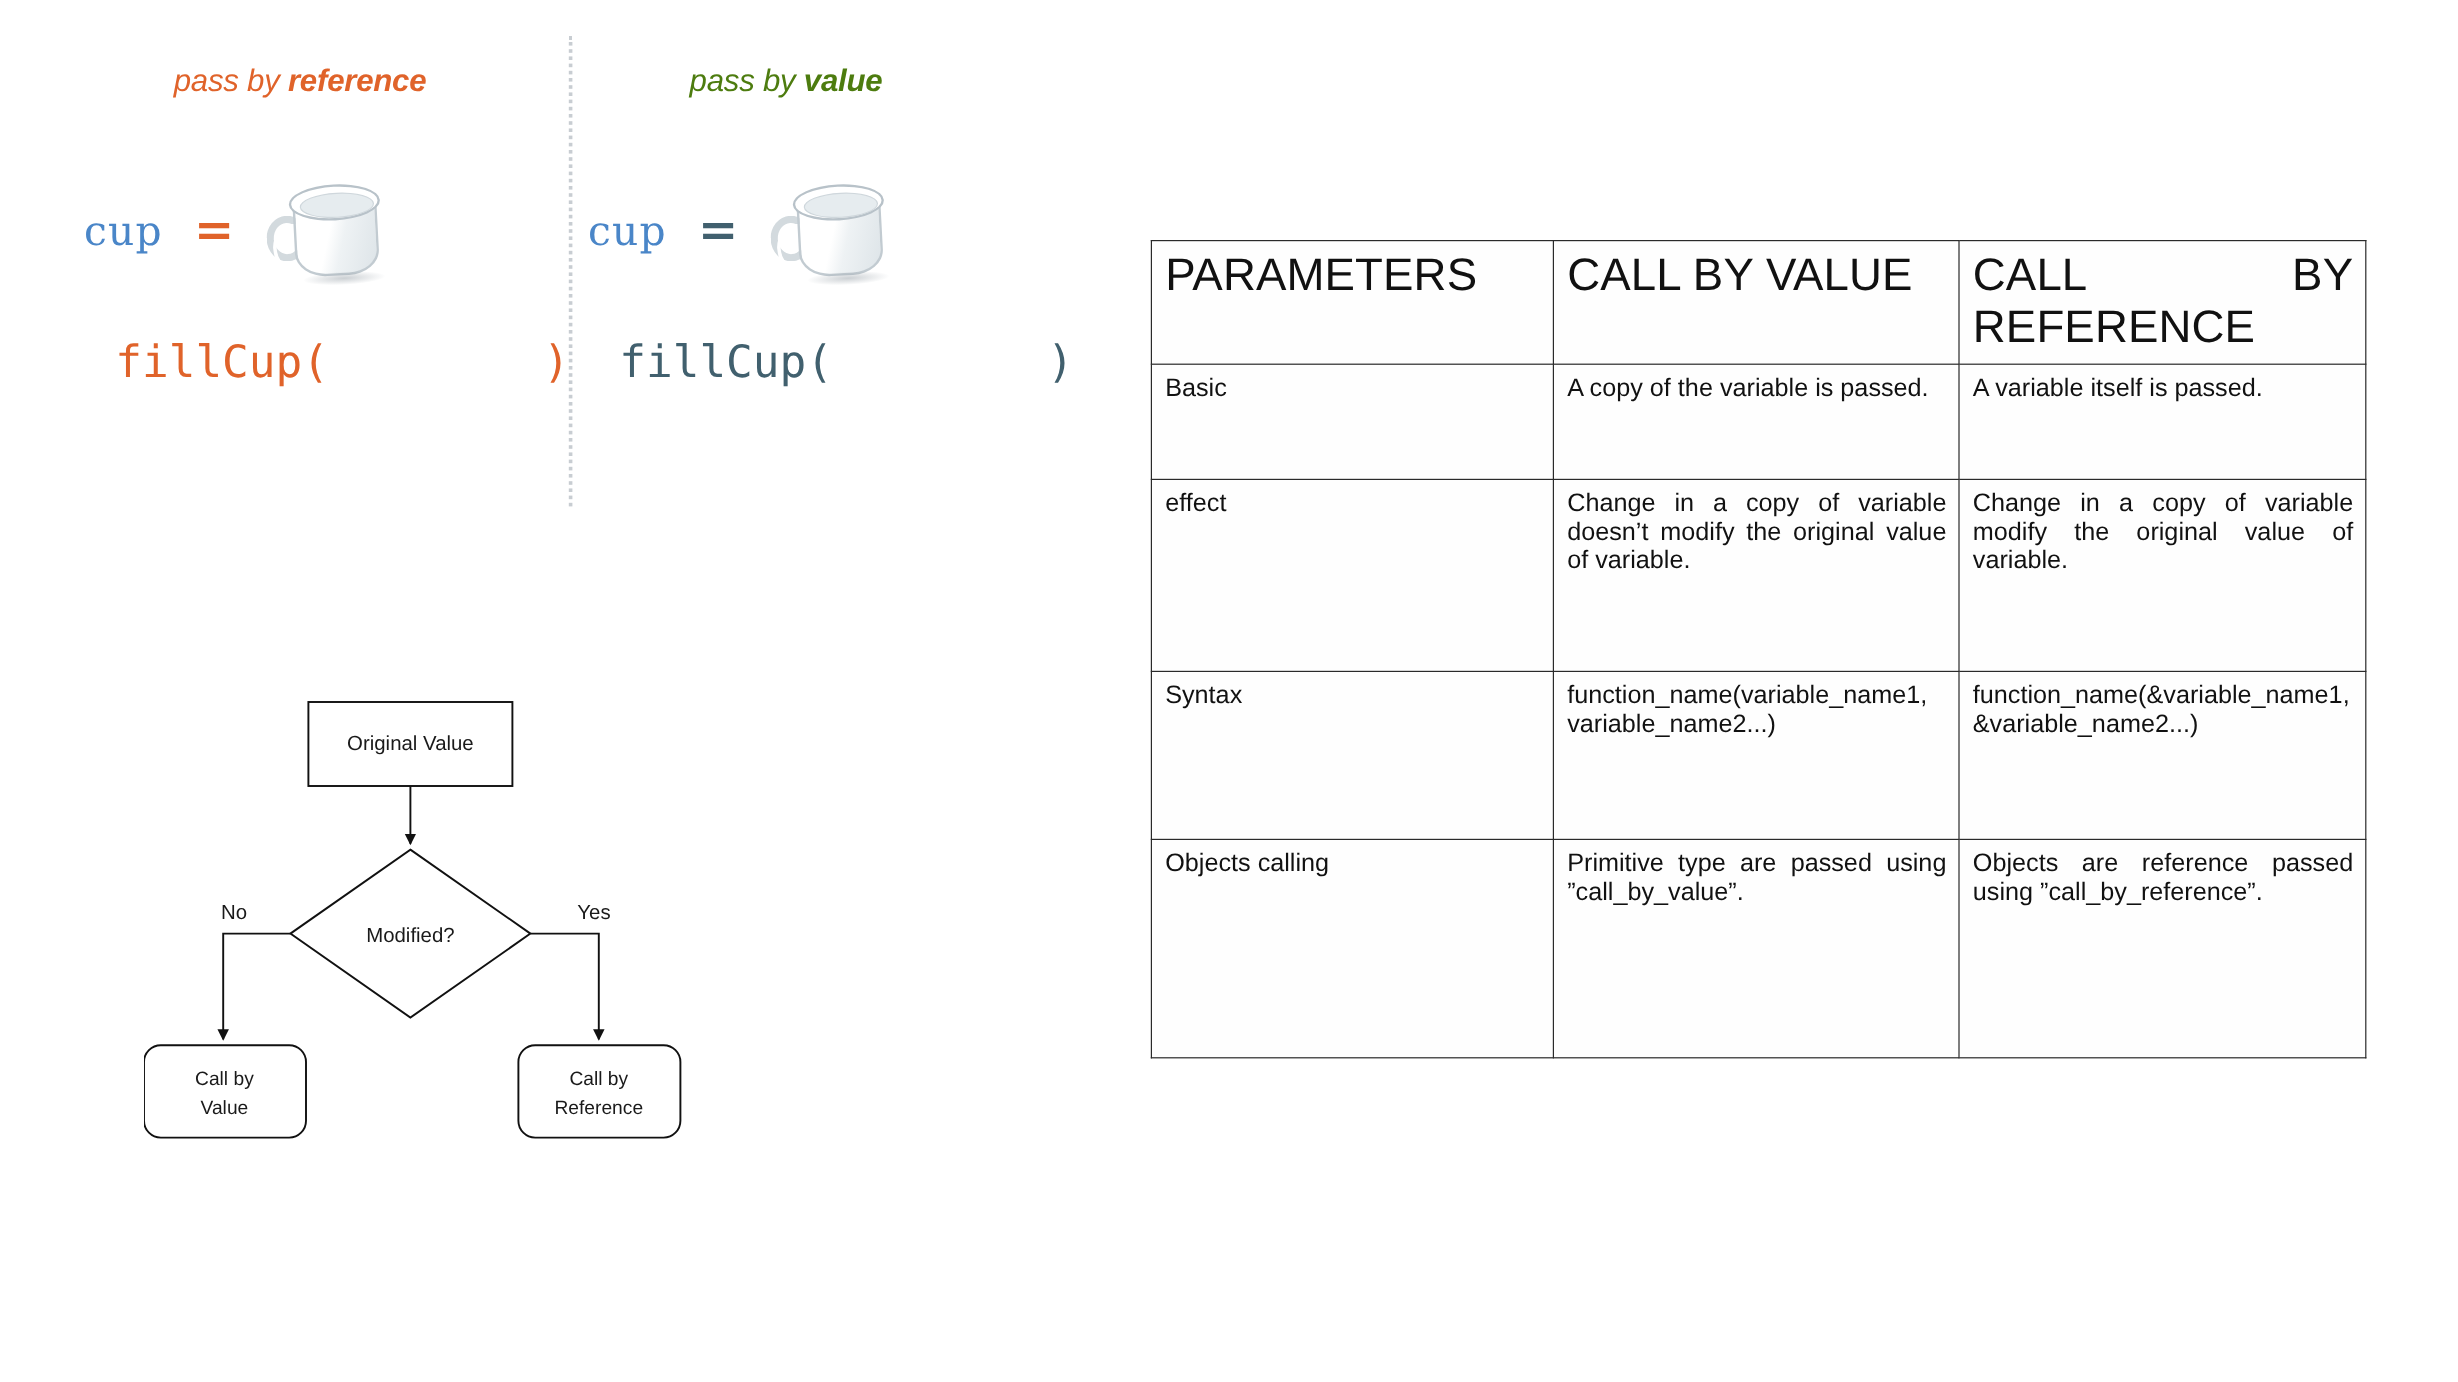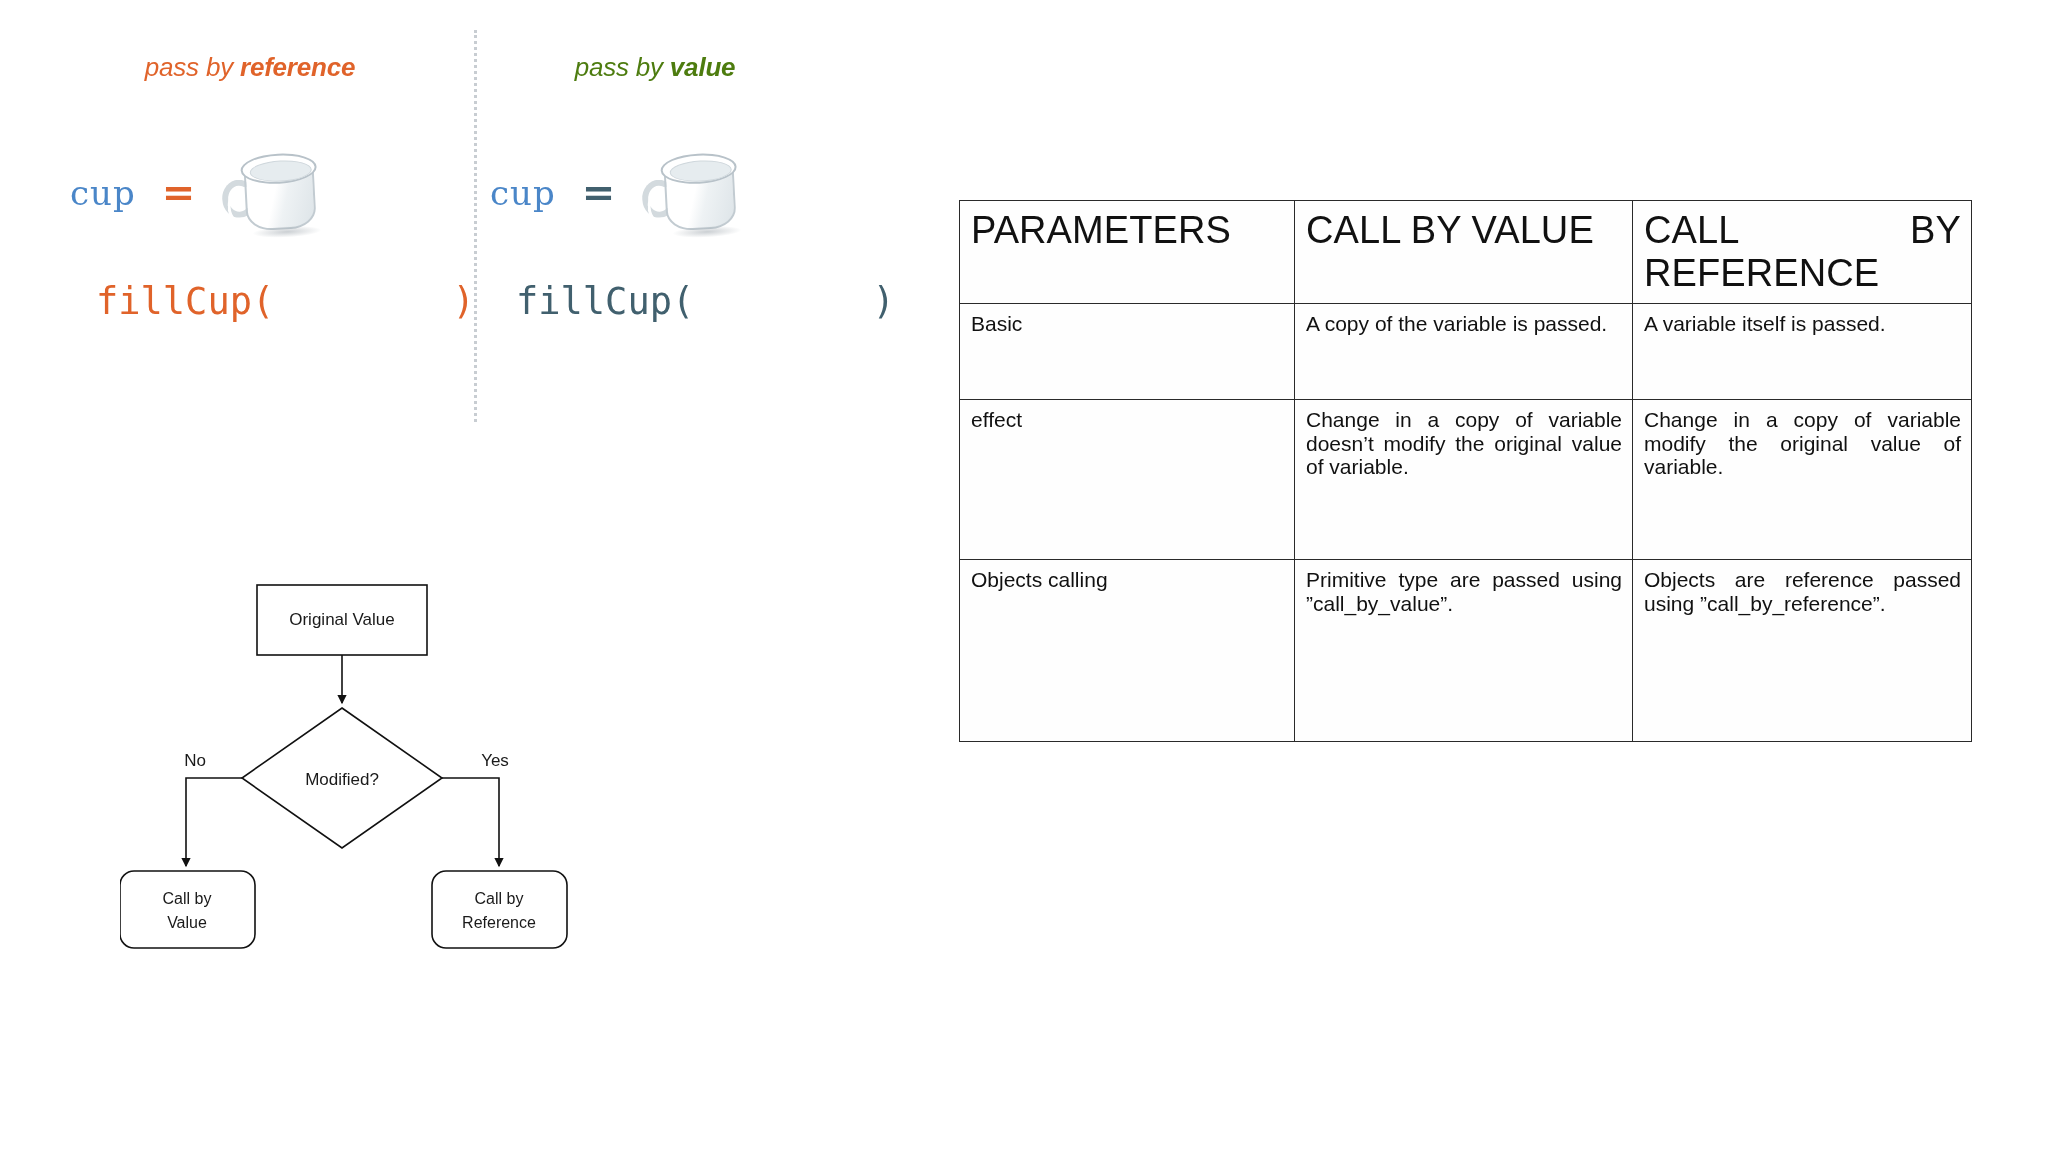--- a/index.html
+++ b/index.html
@@ -287,20 +287,25 @@
       <td class="col-value">A copy of the variable is passed.</td>
       <td class="col-ref">A variable itself is passed.</td>
     </tr>
 
     <tr class="row-h-effect">
       <td class="col-param">effect</td>
       <td class="col-value">Change in a copy of variable doesn’t modify the original value of variable.</td>
       <td class="col-ref">Change in a copy of variable modify the original value of variable.</td>
     </tr>
 
+    <tr class="row-h-syntax">
+      <td class="col-param">Syntax</td>
+      <td class="col-value">function_name(variable_name1, variable_name2...)</td>
+      <td class="col-ref">function_name(&amp;variable_name1, &amp;variable_name2...)</td>
+    </tr>
 
     <tr class="row-h-default">
       <td class="col-param">Objects calling</td>
       <td class="col-value">Primitive type are passed using ”call_by_value”.</td>
       <td class="col-ref">Objects are reference passed using ”call_by_reference”.</td>
     </tr>
   </tbody>
 </table>
 
 </body></html>

